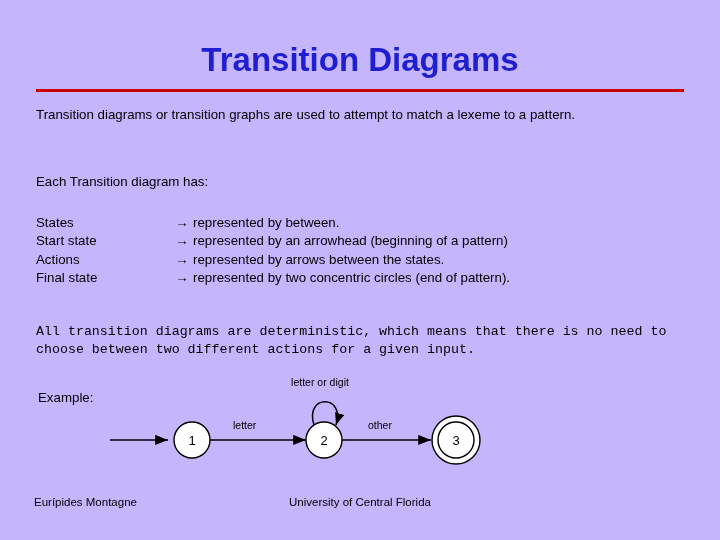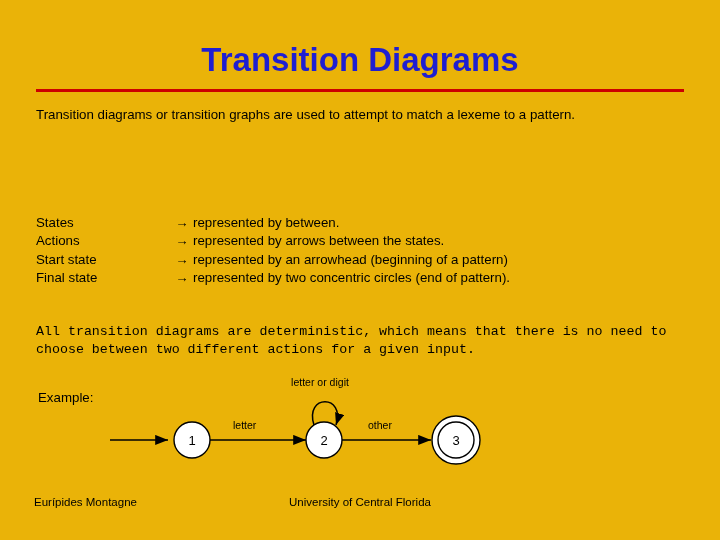--- a/index.html
+++ b/index.html
@@ -10,21 +10,21 @@
     width: 720px;
     height: 540px;
     background: #ffffff;
     font-family: "Liberation Sans", sans-serif;
     overflow: hidden;
   }
   .slide {
     position: relative;
     width: 720px;
     height: 540px;
-    background: #eab308;
+    background: #c4b5fd;
   }
   .title {
     position: absolute;
     left: 0;
     top: 42px;
     width: 720px;
     text-align: center;
     font-size: 33px;
     font-weight: bold;
     color: #1f1fd1;
@@ -129,25 +129,26 @@
 </style>
 </head>
 <body>
 
 <div class="slide">
 
   <div class="title">Transition Diagrams</div>
   <div class="title-rule"></div>
 
   <div class="body-text p1">Transition diagrams or transition graphs are used to attempt to match a lexeme to a pattern.</div>
+  <div class="body-text p2">Each Transition diagram has:</div>
 
   <div class="defs">
     <div class="defs-row"><span class="defs-term">States</span><span class="defs-arrow">→</span><span>represented by between.</span></div>
+    <div class="defs-row"><span class="defs-term">Start state</span><span class="defs-arrow">→</span><span>represented by an arrowhead (beginning of a pattern)</span></div>
     <div class="defs-row"><span class="defs-term">Actions</span><span class="defs-arrow">→</span><span>represented by arrows between the states.</span></div>
-    <div class="defs-row"><span class="defs-term">Start state</span><span class="defs-arrow">→</span><span>represented by an arrowhead (beginning of a pattern)</span></div>
     <div class="defs-row"><span class="defs-term">Final state</span><span class="defs-arrow">→</span><span>represented by two concentric circles (end of pattern).</span></div>
   </div>
 
   <div class="body-text p3">All transition diagrams are deterministic, which means that there is no need to choose between two different actions for a given input.</div>
 
   <div class="example-label">Example:</div>
 
   <div class="diagram">
     <svg width="400" height="98" viewBox="0 0 400 98" xmlns="http://www.w3.org/2000/svg">
       <defs>

